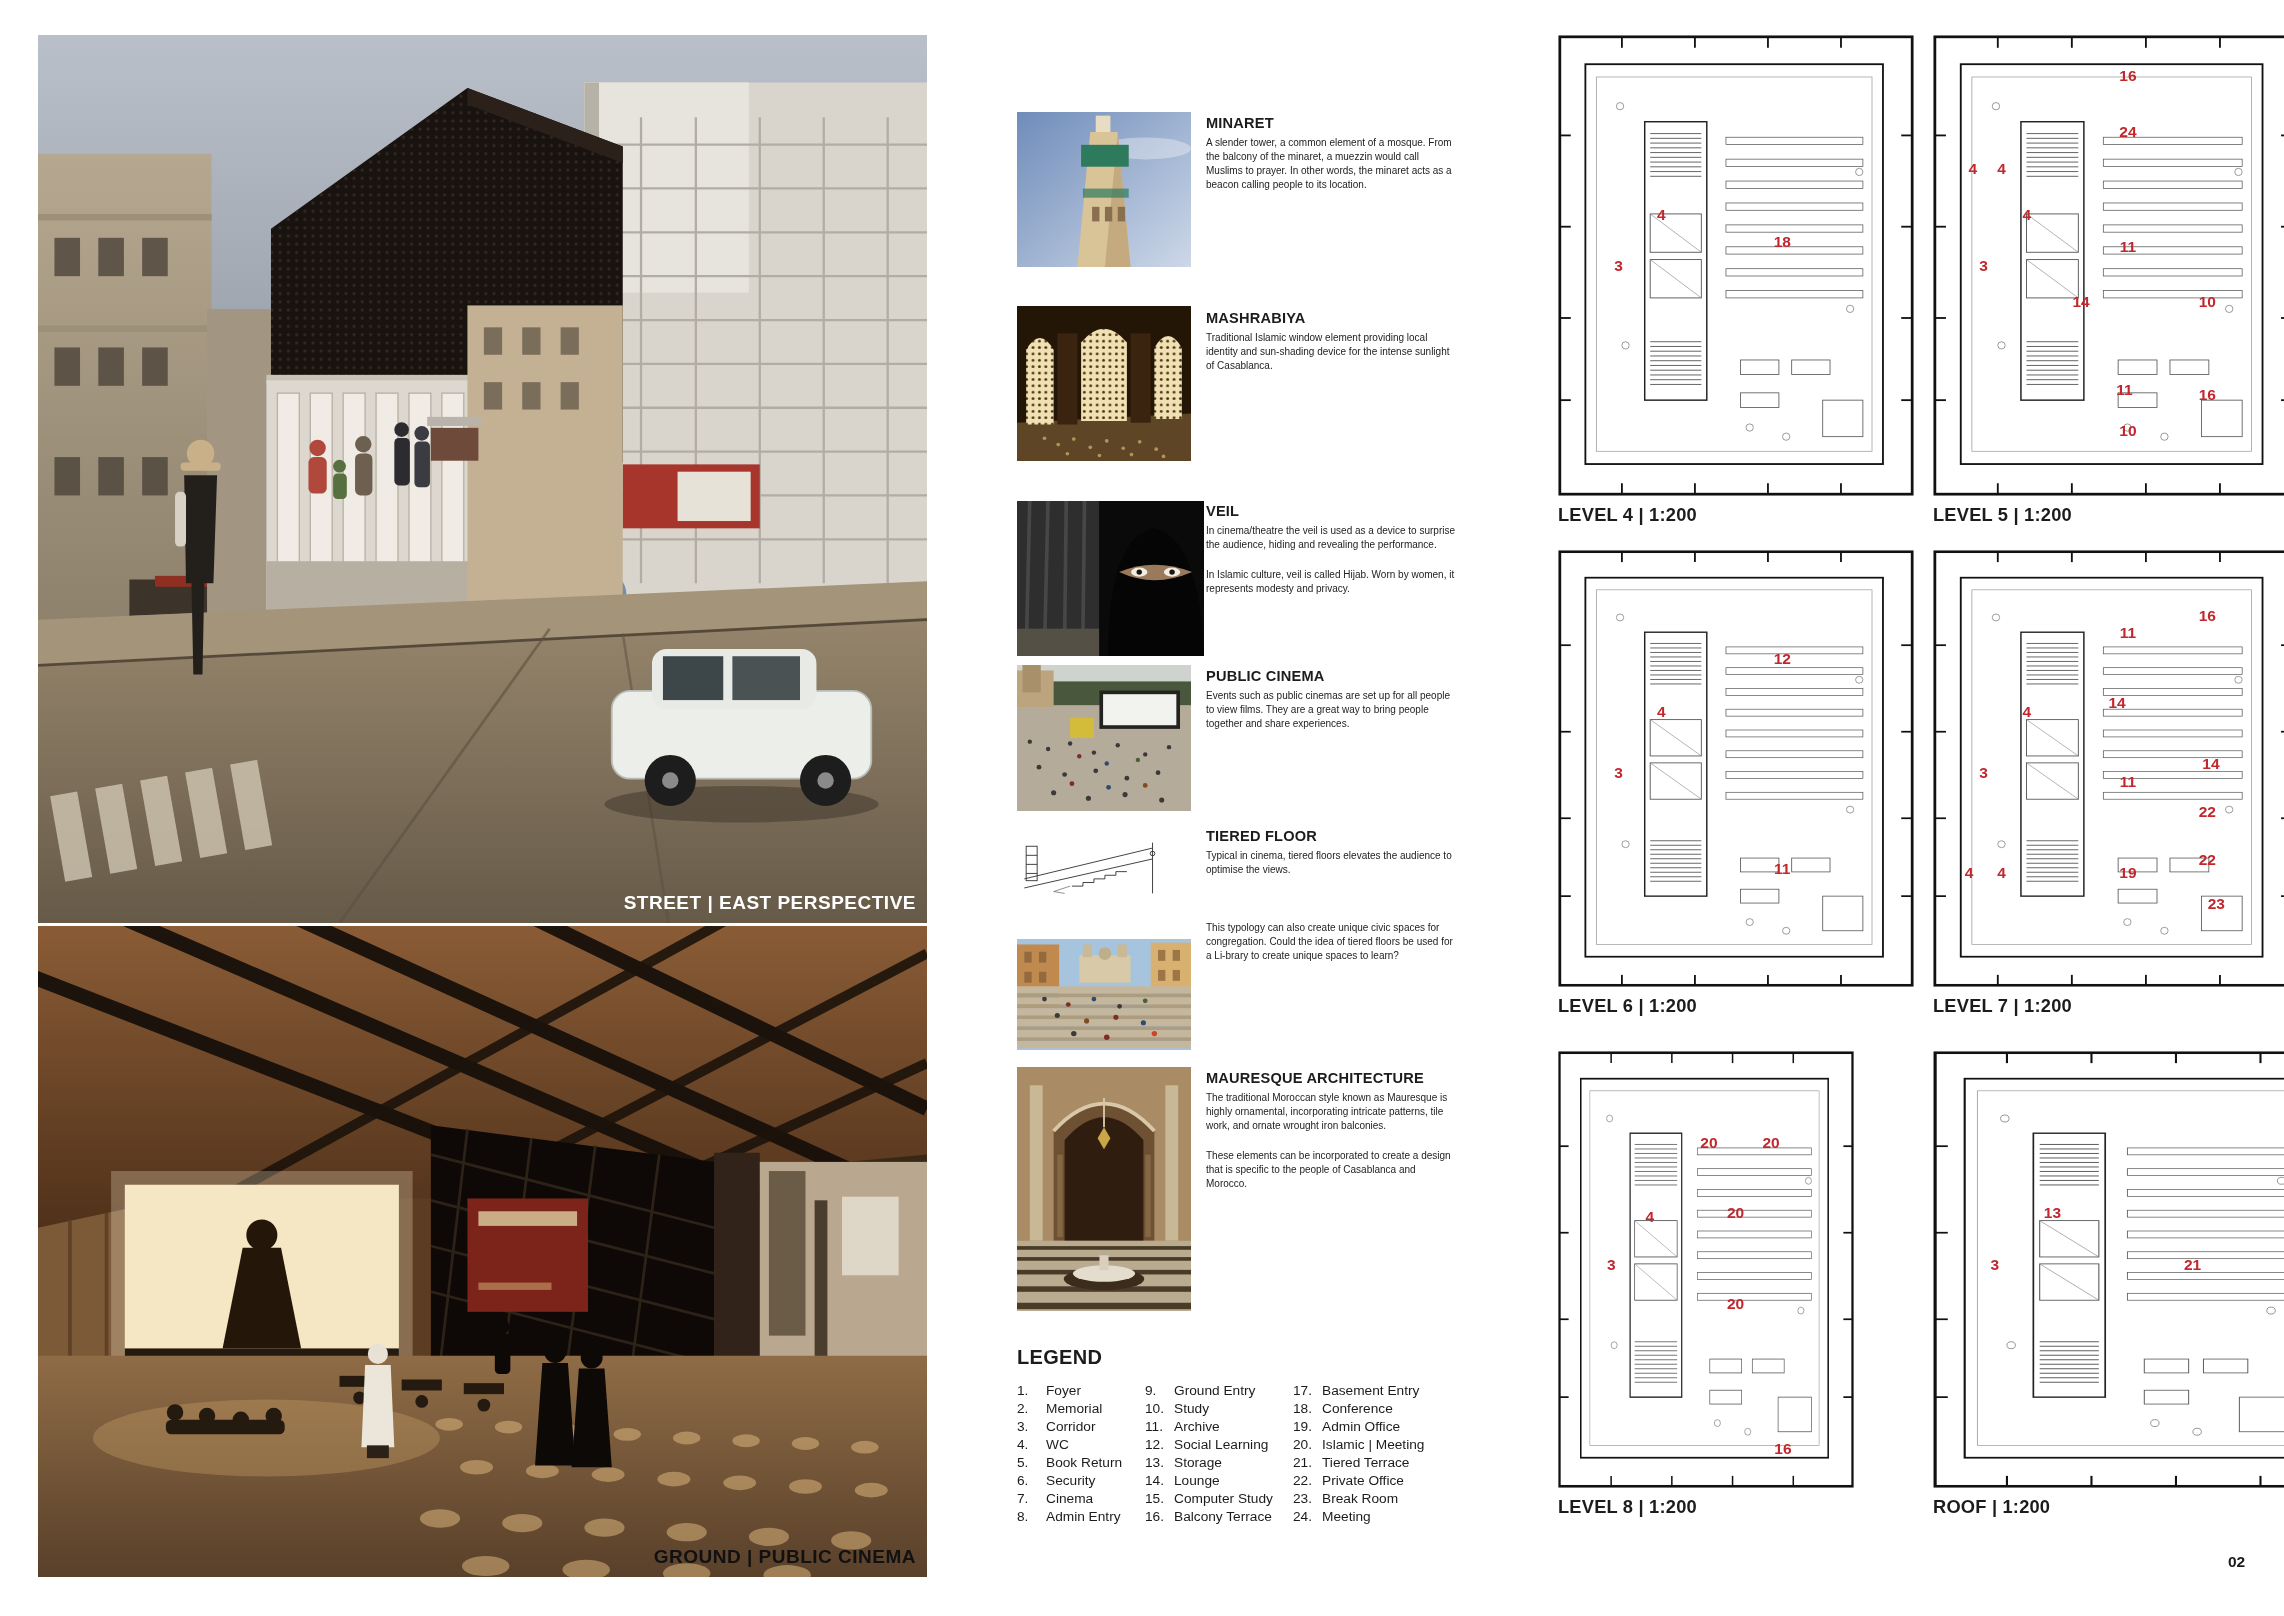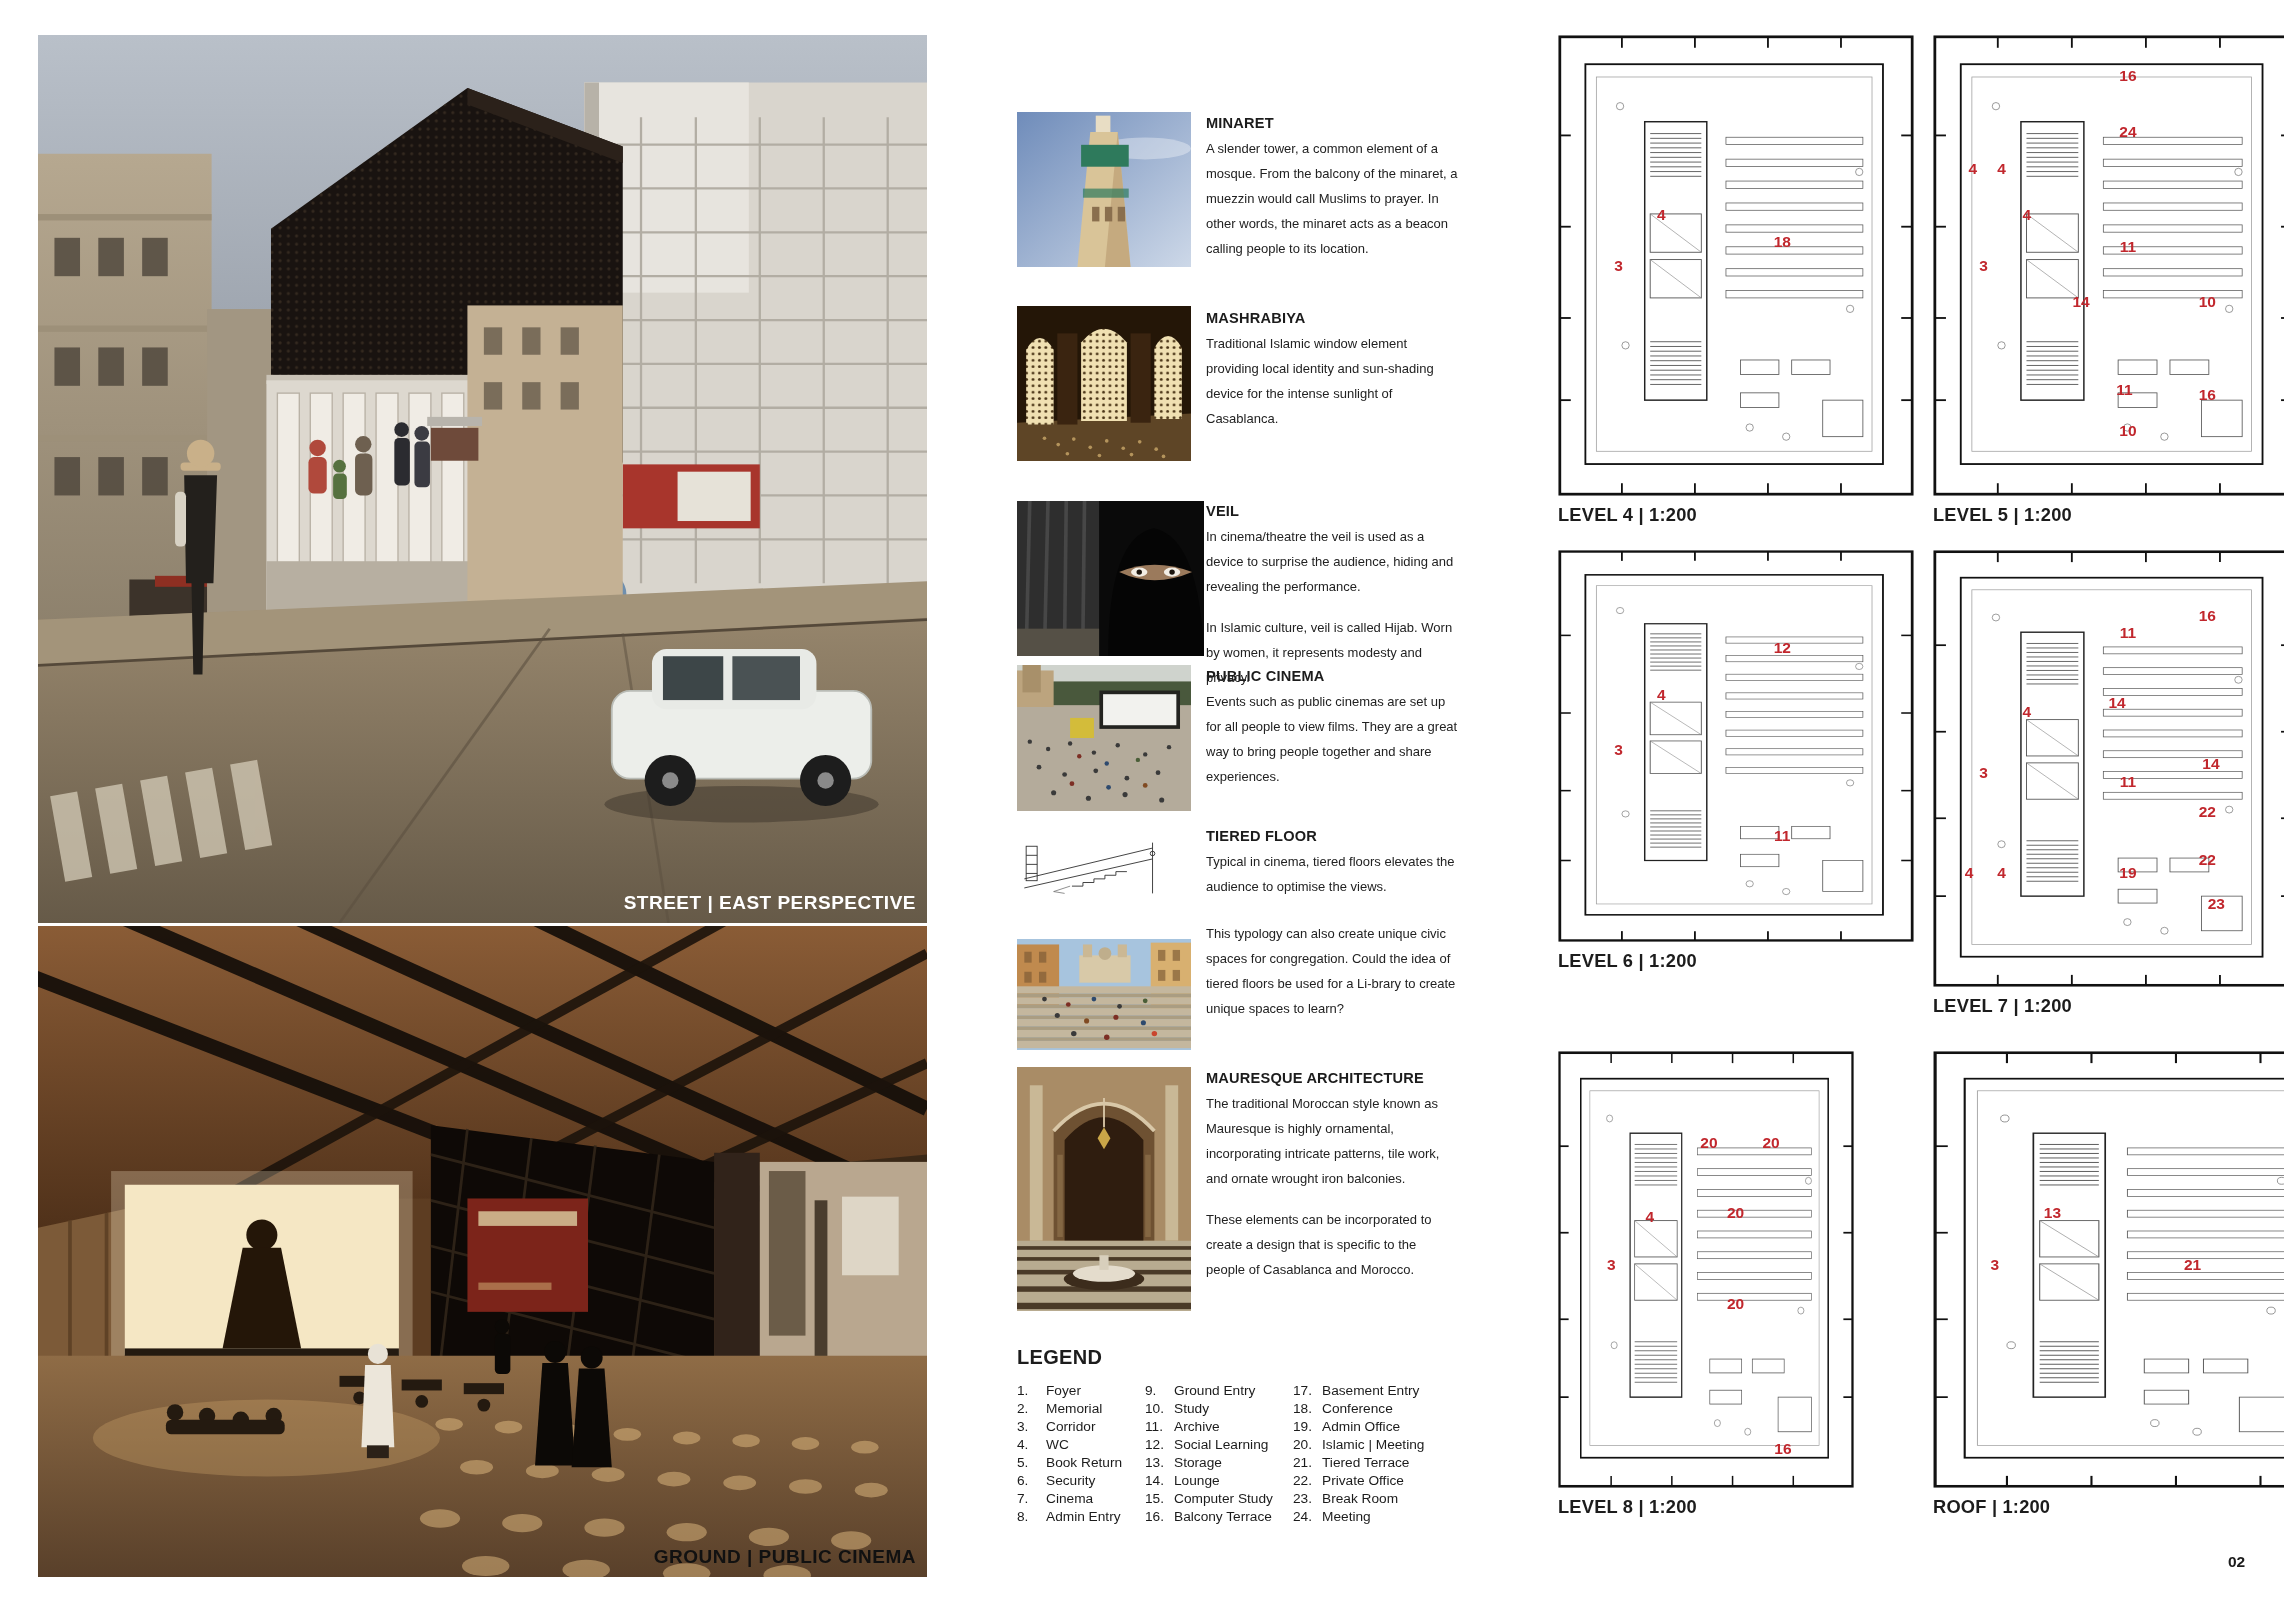--- a/index.html
+++ b/index.html
@@ -12,21 +12,21 @@
   .render svg{display:block;width:100%;height:100%;}
   .caption{position:absolute;right:11px;bottom:9.1px;font-weight:bold;font-size:19px;letter-spacing:0.5px;}
   .caption.light{color:#ffffff;}
   .caption.dark{color:#111111;}
   
   .thumb{position:absolute;left:1017px;width:174px;overflow:hidden;background:#ddd;}
   .thumb svg{display:block;width:100%;height:100%;}
   .ctext{position:absolute;left:1206px;width:252px;}
   .ctext h3{margin:0 0 4.6px 0;font-size:14.6px;font-weight:bold;letter-spacing:0.2px;}
   .ctext h3:empty{display:none;}
-  .ctext p{margin:0 0 16.4px 0;font-size:13px;line-height:25px;color:#222;}
+  .ctext p{margin:0 0 16.4px 0;font-size:10px;line-height:14px;color:#222;}
   
   #legend-title{position:absolute;left:1017px;top:1346px;font-size:20px;font-weight:bold;letter-spacing:0.3px;}
   .lcol{position:absolute;top:1382px;font-size:13.7px;line-height:18px;}
   .lrow{display:flex;}
   .lnum{width:29px;flex:0 0 29px;}
   .llab{white-space:nowrap;}
   
   .plan-wrap{position:absolute;padding-left:28px;}
   .plan-canvas{position:relative;width:100%;background:#fff;}
   .plan-canvas svg{display:block;width:100%;height:100%;}
@@ -798,21 +798,21 @@
         <span class="rnum" style="left: 54%; top: 46%;">11</span>
         <span class="rnum" style="left: 41%; top: 58%;">14</span>
         <span class="rnum" style="left: 76%; top: 58%;">10</span>
         <span class="rnum" style="left: 53%; top: 77%;">11</span>
         <span class="rnum" style="left: 76%; top: 78%;">16</span>
         <span class="rnum" style="left: 54%; top: 86%;">10</span>
       </div>
     <div class="plan-label">LEVEL 5 | 1:200</div>
   </div>
   <div class="plan-wrap" style="left:1530px;top:550px;width:356px">
-    <div class="plan-canvas" style="height:392px">
+    <div class="plan-canvas" style="height:437px">
         <svg viewBox="0 0 390 505" preserveAspectRatio="none">
           <rect x="2" y="2" width="386" height="501" fill="#fff" stroke="#111" stroke-width="3"></rect>
           <rect x="30" y="32" width="326" height="438" fill="#fff" stroke="#111" stroke-width="2"></rect>
           <rect x="42" y="46" width="302" height="410" fill="none" stroke="#9a9a9a" stroke-width="0.8"></rect>
           <line x1="70" y1="2" x2="70" y2="14" stroke="#111" stroke-width="2"></line>
           <line x1="70" y1="491" x2="70" y2="503" stroke="#111" stroke-width="2"></line>
           <line x1="150" y1="2" x2="150" y2="14" stroke="#111" stroke-width="2"></line>
           <line x1="150" y1="491" x2="150" y2="503" stroke="#111" stroke-width="2"></line>
           <line x1="230" y1="2" x2="230" y2="14" stroke="#111" stroke-width="2"></line>
           <line x1="230" y1="491" x2="230" y2="503" stroke="#111" stroke-width="2"></line>

